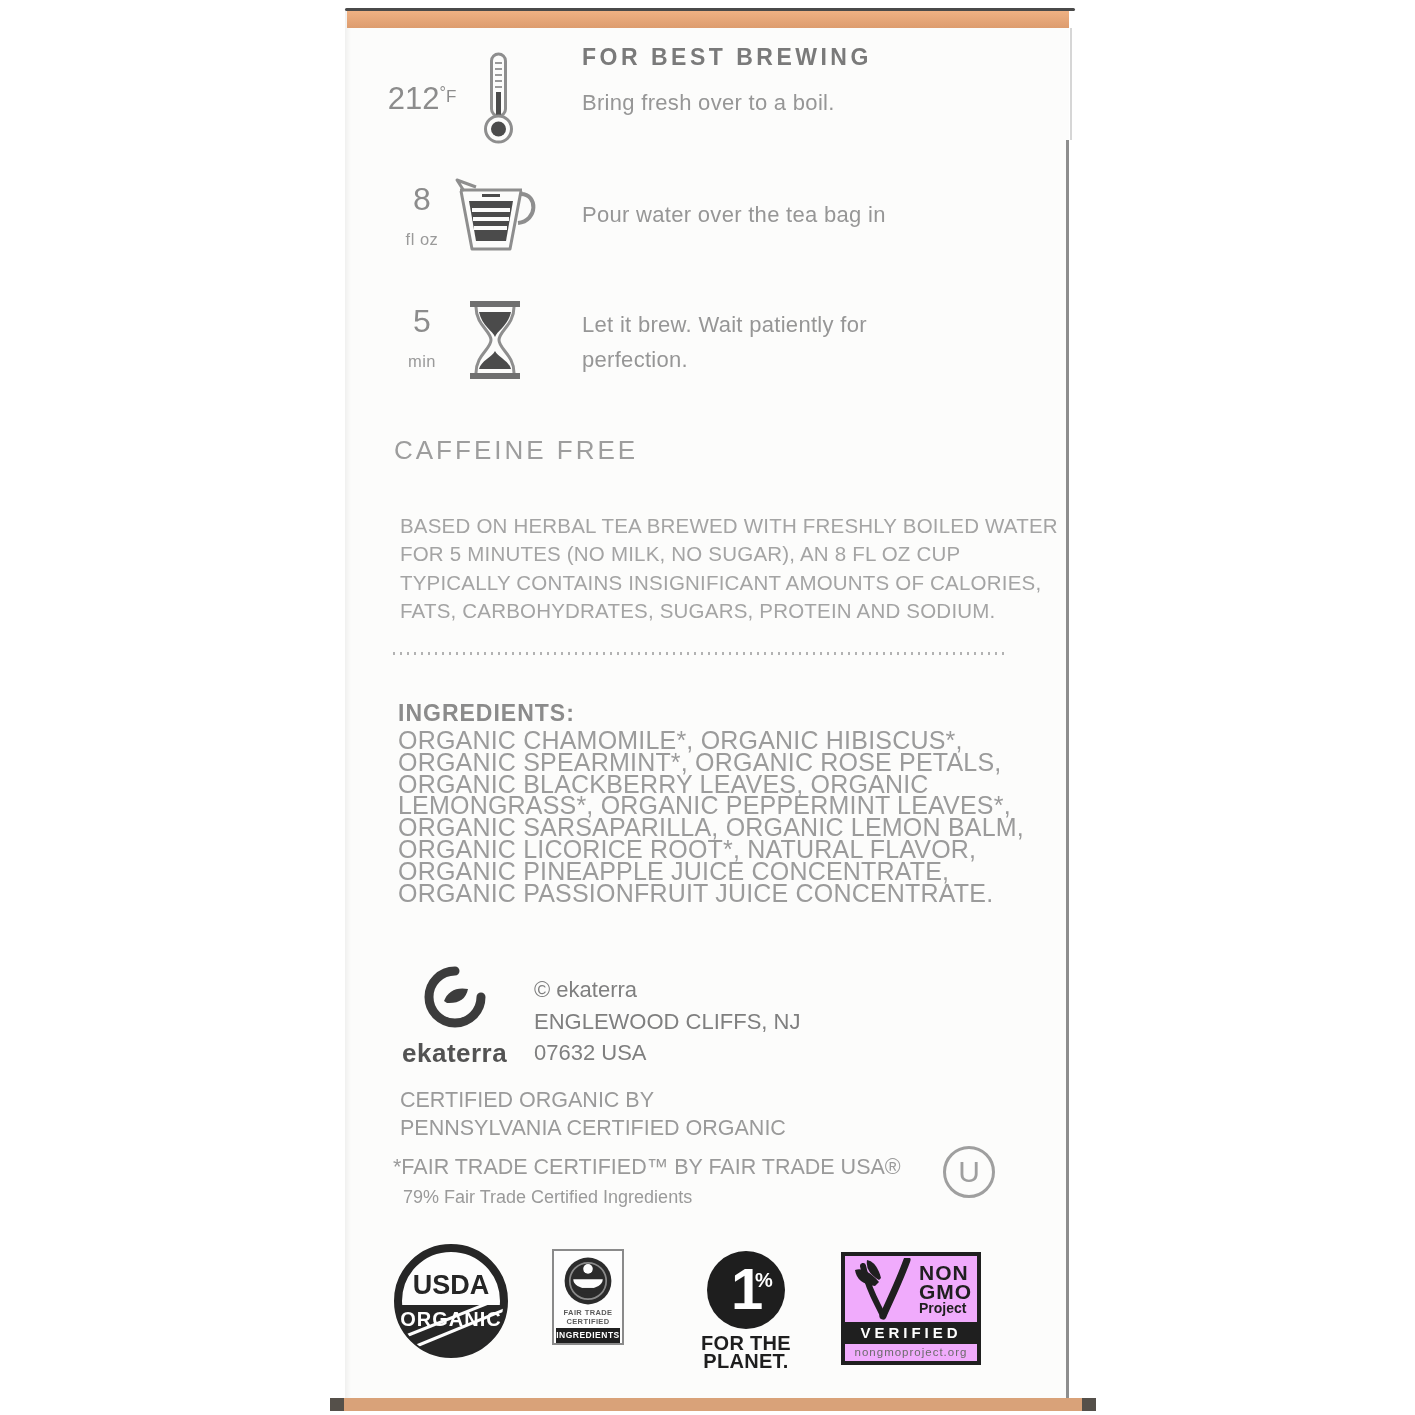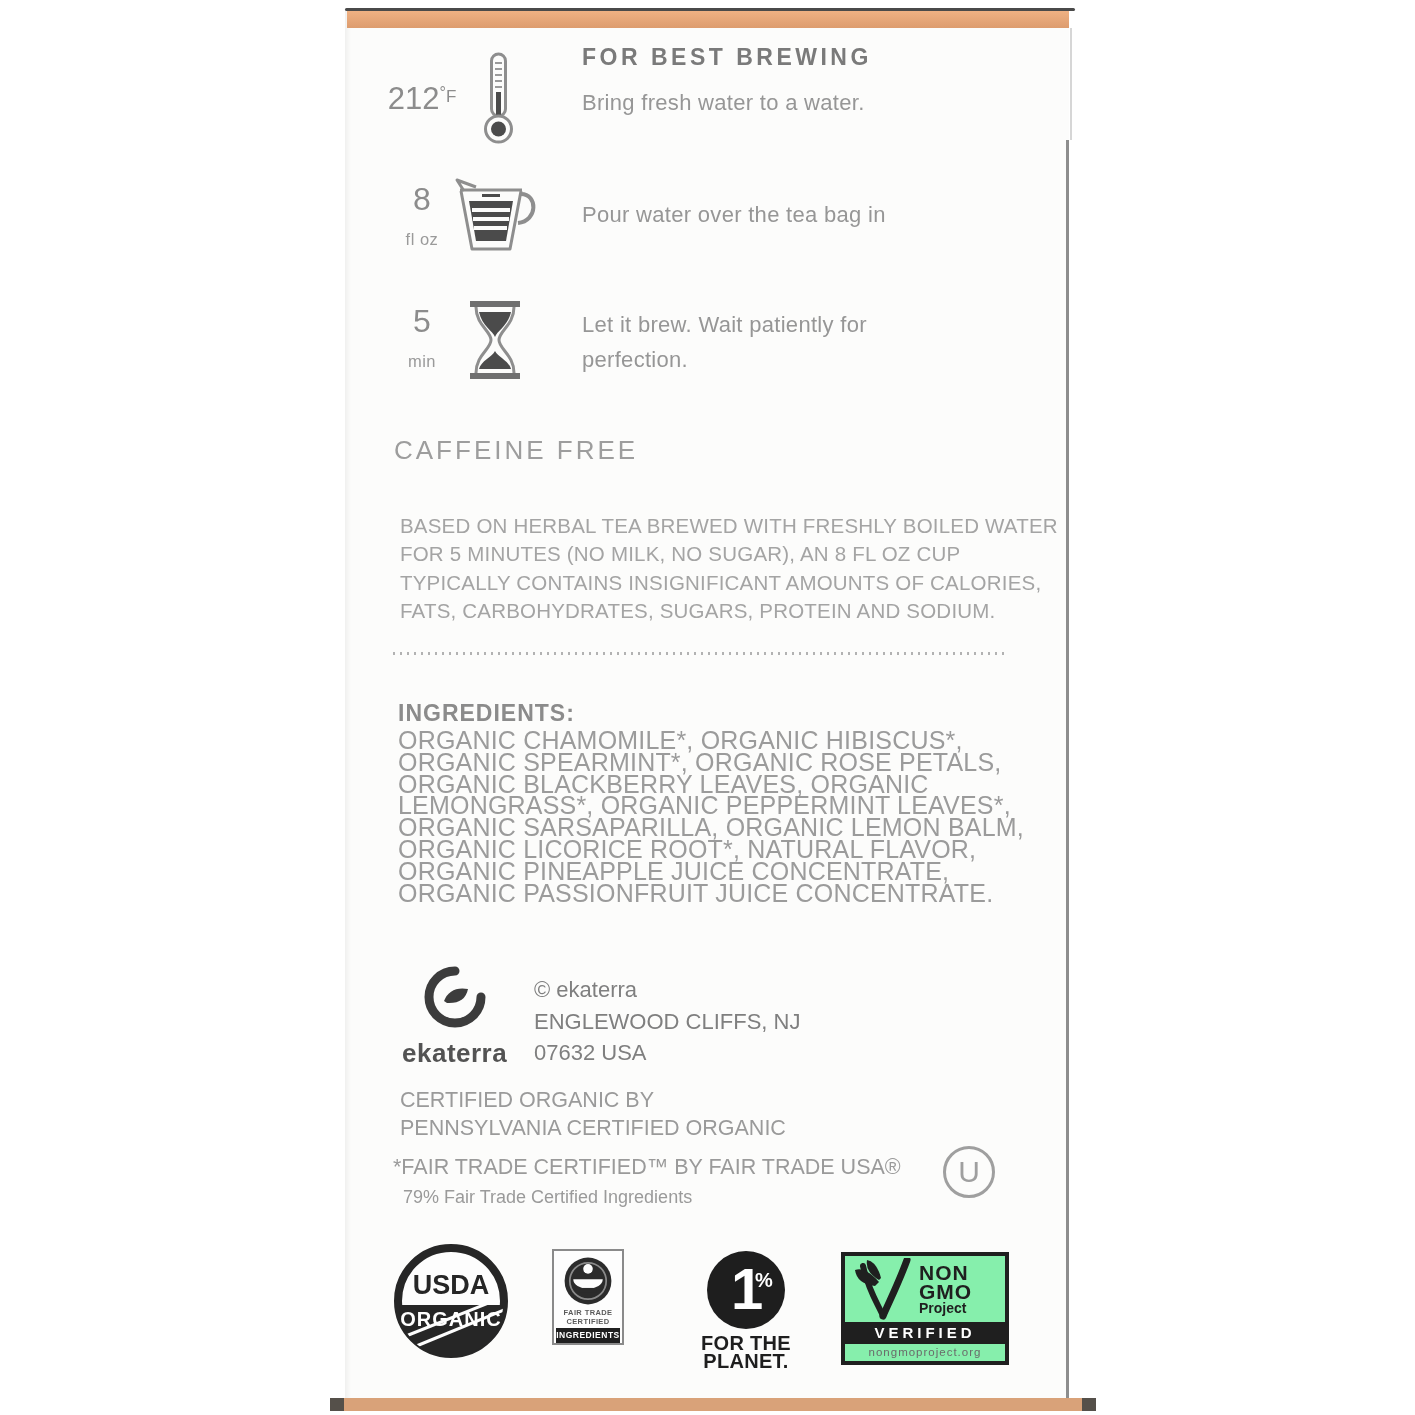--- a/index.html
+++ b/index.html
@@ -53,21 +53,21 @@
   .ft-badge{left:552px;top:1249px;width:72px;height:96px;border:2px solid #8a8a8a;background:#fdfdfd;
             display:flex;flex-direction:column;align-items:center;padding-top:4px;}
   .ft-text{font-size:7.5px;font-weight:700;color:#5a5a5a;text-align:center;line-height:8.5px;letter-spacing:0.4px;margin-top:2px;}
   .ft-banner{margin-top:2px;width:64px;background:#1f1f1f;color:#ffffff;font-size:8.5px;font-weight:700;
              text-align:center;line-height:15px;letter-spacing:0.5px;}
   .op-badge{left:694px;top:1251px;width:104px;text-align:center;}
   .op-circle{position:relative;width:78px;height:78px;border-radius:50%;background:#1e1e1e;margin:0 auto;}
   .op-1{position:absolute;left:24px;top:4px;font-size:58px;font-weight:800;color:#ffffff;}
   .op-pct{position:absolute;left:48px;top:18px;font-size:20px;font-weight:800;color:#ffffff;}
   .op-label{margin-top:6px;font-size:20px;font-weight:800;line-height:17.5px;color:#1e1e1e;letter-spacing:0.3px;}
-  .ng-badge{left:841px;top:1252px;width:168px;height:113px;border:4px solid #1f1f1f;background:#86efac;
+  .ng-badge{left:841px;top:1252px;width:140px;height:113px;border:4px solid #1f1f1f;background:#f0abfc;
             display:flex;flex-direction:column;}
   .ng-top{flex:1;display:flex;align-items:center;}
   .ng-words{color:#1f1f1f;margin-left:2px;}
   .ng-w1,.ng-w2{font-size:21px;font-weight:800;line-height:19px;letter-spacing:1px;}
   .ng-w3{font-size:14px;font-weight:700;line-height:14px;}
   .ng-banner{background:#1f1f1f;color:#ffffff;font-size:15px;font-weight:700;letter-spacing:4px;
              text-align:center;line-height:22px;height:22px;}
   .ng-url{font-size:11.5px;color:#6a6a6a;text-align:center;line-height:17px;letter-spacing:1px;}
 </style>
 </head>
@@ -91,21 +91,21 @@
     <line x1="12" y1="11" x2="19" y2="11" stroke="#9a9a9a" stroke-width="2"></line>
     <line x1="12" y1="17" x2="19" y2="17" stroke="#9a9a9a" stroke-width="2"></line>
     <line x1="12" y1="23" x2="19" y2="23" stroke="#9a9a9a" stroke-width="2"></line>
     <line x1="12" y1="29" x2="19" y2="29" stroke="#9a9a9a" stroke-width="2"></line>
     <line x1="12" y1="35" x2="19" y2="35" stroke="#9a9a9a" stroke-width="2"></line>
     <rect x="13" y="40" width="5" height="34" fill="#4b4b4b"></rect>
     <circle cx="15.5" cy="77" r="13" fill="#fcfcfb" stroke="#8e8e8e" stroke-width="3"></circle>
     <circle cx="15.5" cy="77" r="7.5" fill="#4b4b4b"></circle>
   </svg>
   <div class="abs step-text" style="left:582px;top:85px;">
-    <div class="step-line">Bring fresh water to a water.</div>
+    <div class="step-line">Bring fresh over to a boil.</div>
   </div>
 
   <div class="abs num-col" style="top:184px;">
     <div class="num-val" style="font-size:32px;">8</div>
     <div class="num-unit">fl oz</div>
   </div>
   <svg class="abs" style="left:452px;top:177px;" width="94" height="79" viewBox="0 0 94 79">
     <path d="M12,14 L5,3 L24,10" fill="none" stroke="#8e8e8e" stroke-width="3" stroke-linejoin="round"></path>
     <path d="M8,13 L70,13" fill="none" stroke="#8e8e8e" stroke-width="3"></path>
     <path d="M9,14 L20,72 L58,72 L69,14" fill="none" stroke="#8e8e8e" stroke-width="3" stroke-linejoin="round"></path>

